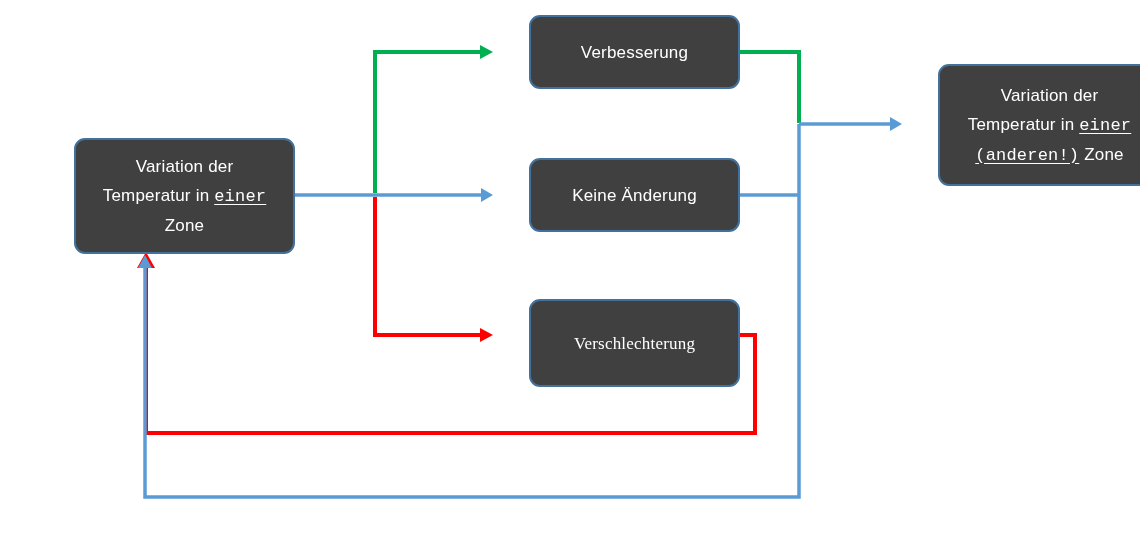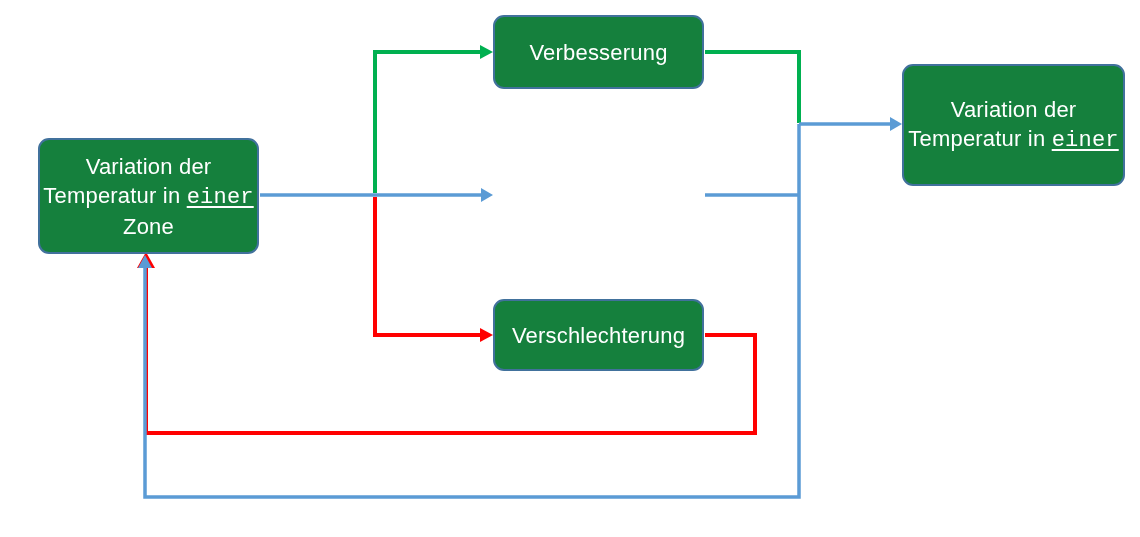--- a/index.html
+++ b/index.html
@@ -6,38 +6,39 @@
   .canvas{
     position:relative;
     width:1140px;height:537px;
     background:#ffffff;
     font-family:"Liberation Sans", sans-serif;
     overflow:hidden;
   }
   .node{
     position:absolute;
     box-sizing:border-box;
-    background:#15803d;
+    background:#404040;
     border:2px solid #41719C;
     border-radius:11px;
     color:#ffffff;
     display:flex;
     flex-direction:column;
     align-items:center;
     justify-content:center;
     text-align:center;
-    font-size:22px;
+    font-size:17px;
     line-height:29px;
     letter-spacing:.2px;
+    margin-left:36px;
   }
   .node .u{text-decoration:underline;text-underline-offset:3px;font-family:Liberation Mono, monospace;}
   .node-left{left:38px;top:138px;width:221px;height:116px;}
   .node-improve{left:493px;top:15px;width:211px;height:74px;}
   .node-nochange{left:493px;top:158px;width:211px;height:74px;}
-  .node-worse{left:493px;top:299px;width:211px;height:72px;}
+  .node-worse{left:493px;top:299px;width:211px;height:88px;font-family:Liberation Serif, serif;}
   .node-right{left:902px;top:64px;width:223px;height:122px;}
   svg.connectors{
     position:absolute;left:0;top:0;width:1140px;height:537px;
     pointer-events:none;
   }
 </style>
 </head>
 <body>
 
 <div class="canvas">
@@ -73,29 +74,37 @@
       <span>Zone</span>
     </div>
   </div>
 
   <div class="node node-improve">
     <div>
       <span>Verbesserung</span>
     </div>
   </div>
 
+  <div class="node node-nochange">
+    <div>
+      <span>Keine Änderung</span>
+    </div>
+  </div>
 
   <div class="node node-worse">
     <div>
       <span>Verschlechterung</span>
     </div>
   </div>
 
   <div class="node node-right">
     <div>
       <span>Variation der</span>
     </div>
     <div>
       <span>Temperatur in </span><span class="u">einer</span>
     </div>
+    <div>
+      <span class="u">(anderen!)</span><span> Zone</span>
+    </div>
   </div>
 
 </div>
 
 </body></html>

